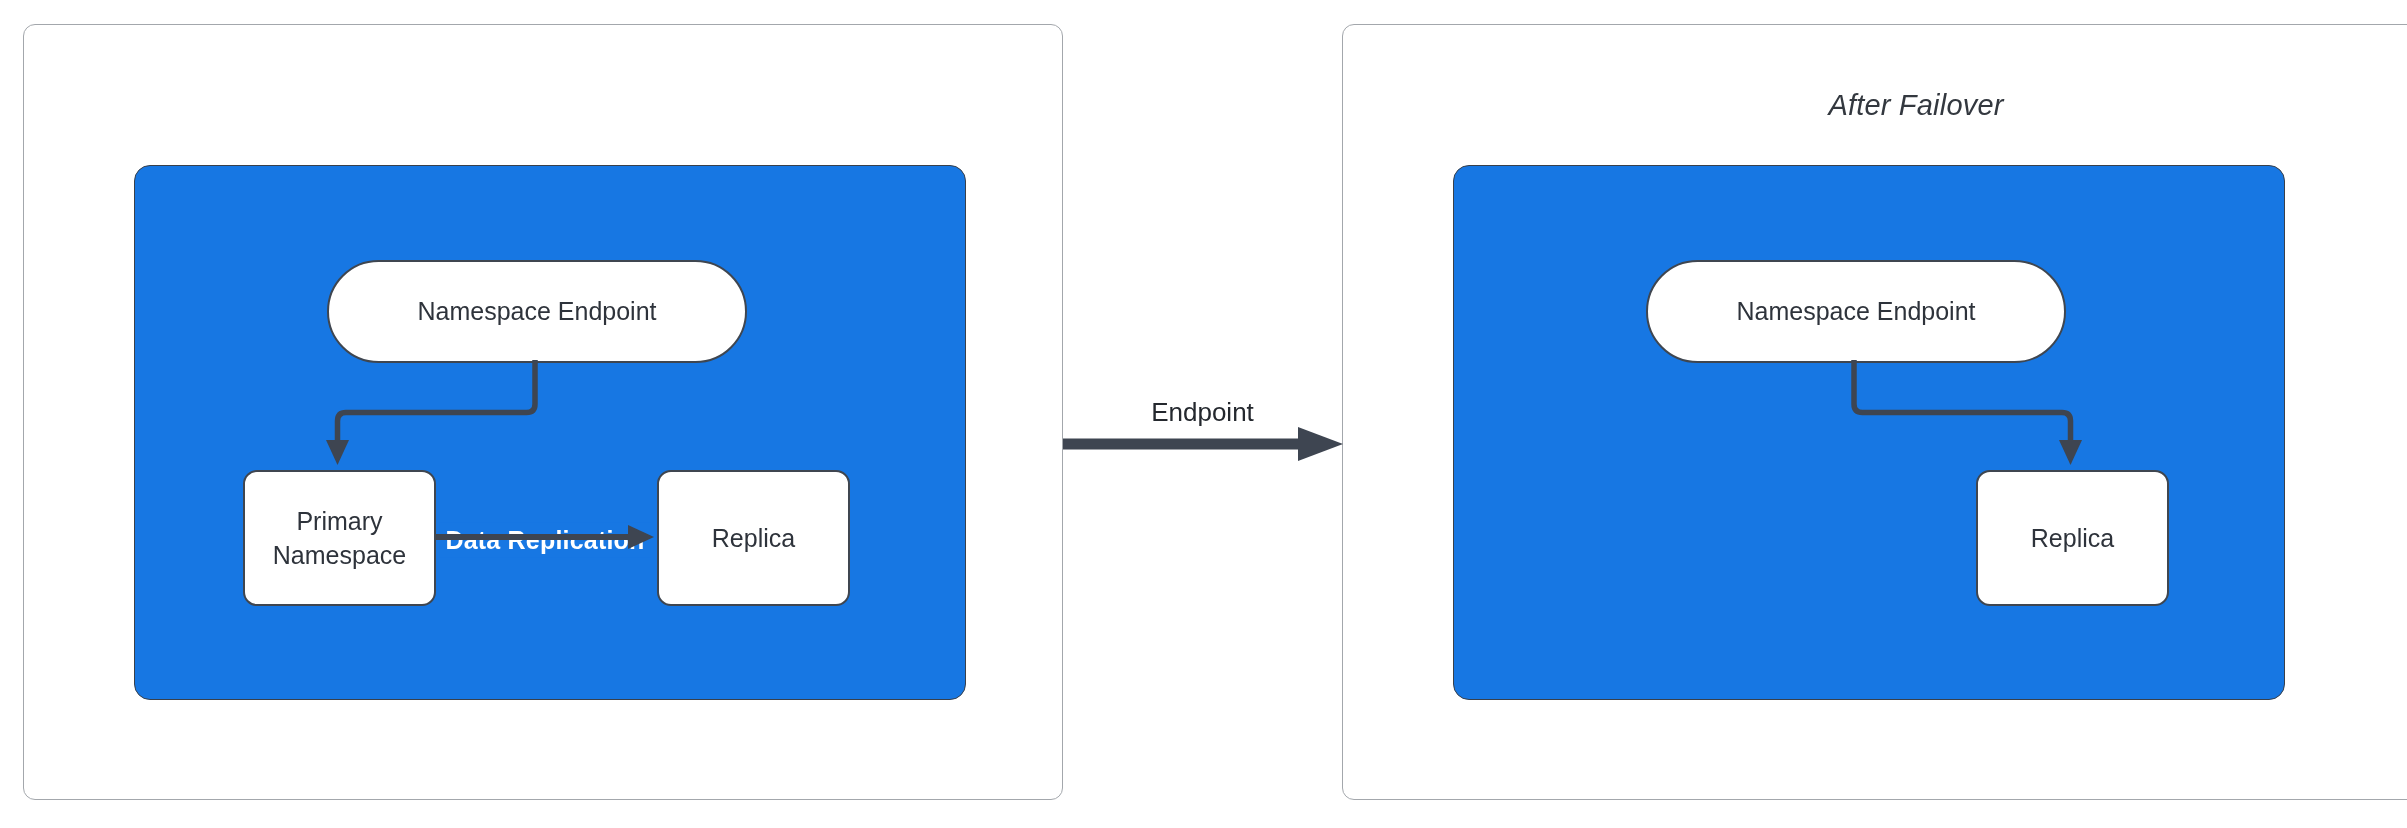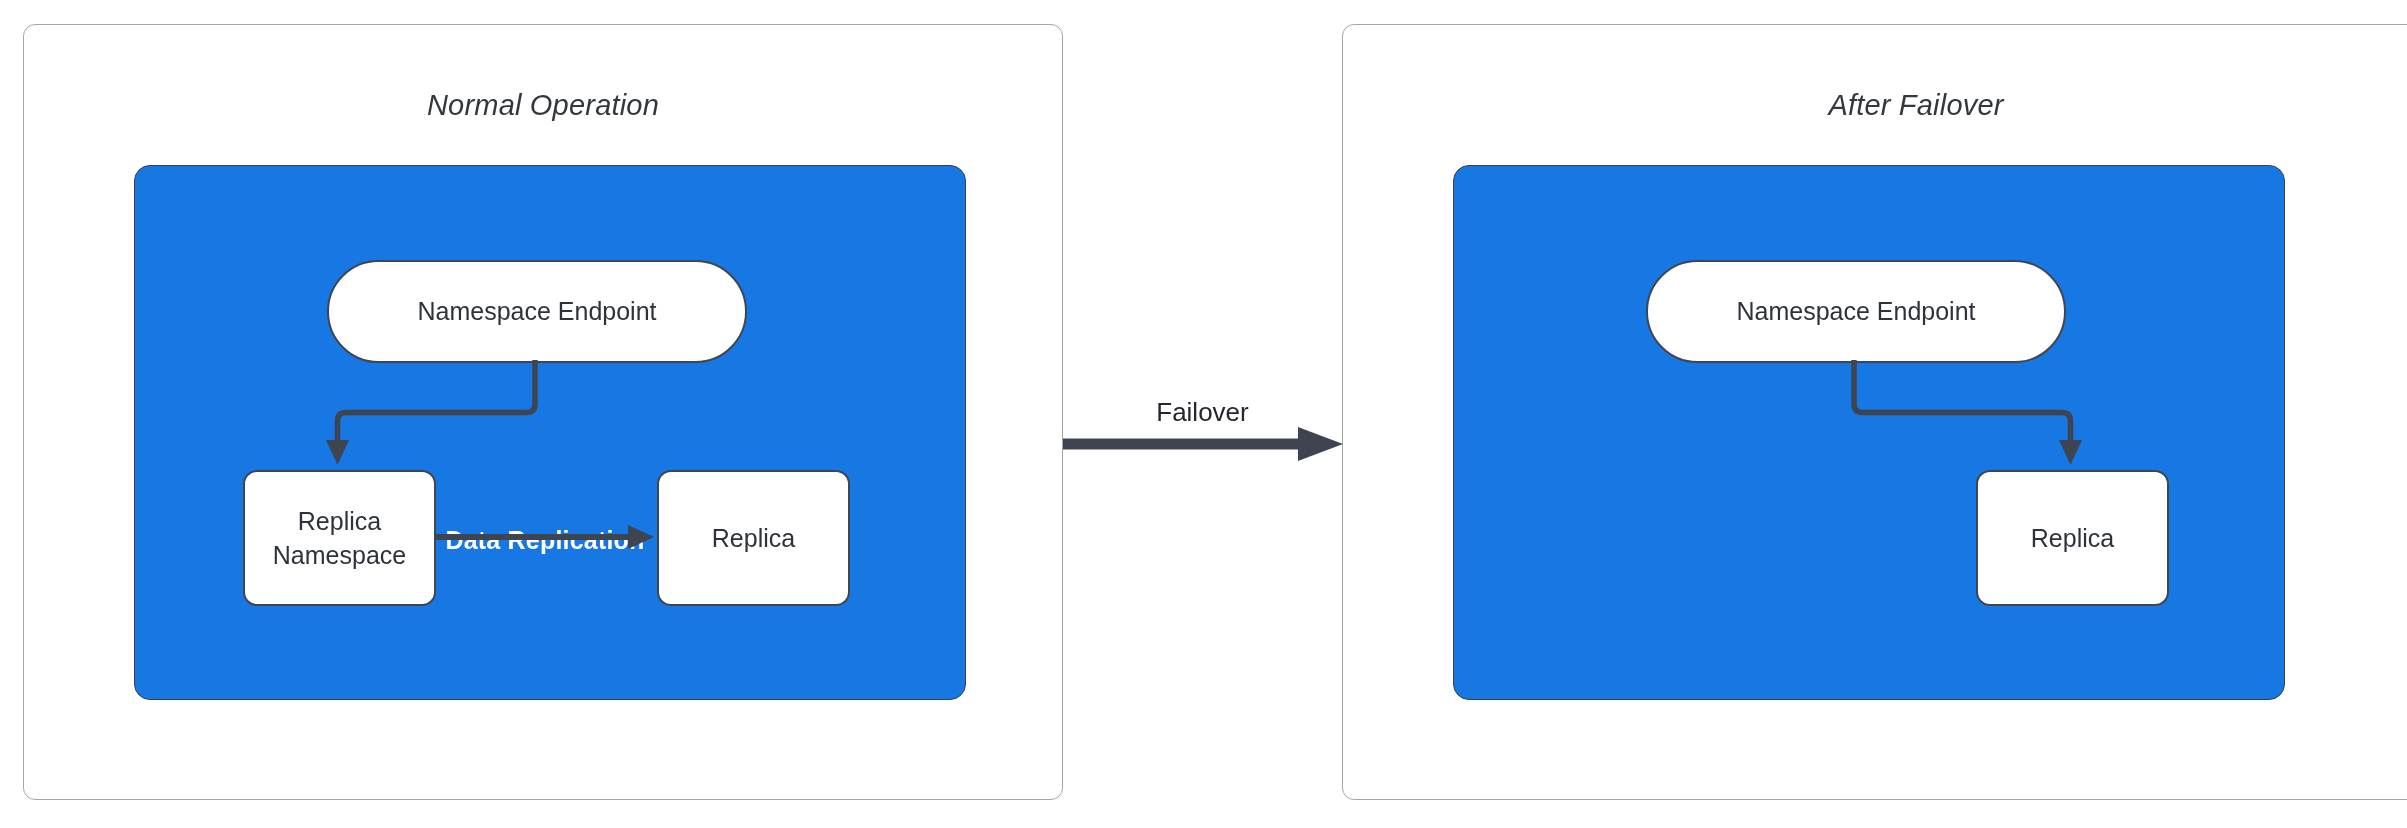--- a/index.html
+++ b/index.html
@@ -101,48 +101,47 @@
     width: 2407px; height: 828px;
     pointer-events: none;
   }
 </style>
 </head>
 <body>
 
 <div class="stage">
 
   <div class="panel panel-left">
-    <div class="panel-title">Normal Operation</div>
     <div class="bluebox">
       <div class="pill">
         <span>Namespace Endpoint</span>
       </div>
       <div class="nbox nbox-left">
-        <span>Replica Namespace</span>
+        <span>Primary Namespace</span>
       </div>
       <div class="nbox nbox-right">
         <span>Replica</span>
       </div>
       <div class="edge-label">Data Replication</div>
     </div>
   </div>
 
   <div class="panel panel-right">
     <div class="panel-title">After Failover</div>
     <div class="bluebox">
       <div class="pill">
         <span>Namespace Endpoint</span>
       </div>
       <div class="nbox nbox-right">
         <span>Replica</span>
       </div>
     </div>
   </div>
 
-  <div class="failover-label">Failover</div>
+  <div class="failover-label">Endpoint</div>
 
   <svg class="connector-layer" width="2407" height="828" viewBox="0 0 2407 828" xmlns="http://www.w3.org/2000/svg">
 
     <g>
       <path d="M535 360 V404 Q535 412.5 526.5 412.5 H346 Q337.5 412.5 337.5 421 V441" fill="none" stroke="#3e4551" stroke-width="5.5"></path>
       <polygon points="326,440 349,440 337.5,465" fill="#3e4551"></polygon>
     </g>
 
     <g>
       <path d="M436 537 H632" fill="none" stroke="#3e4551" stroke-width="6"></path>

